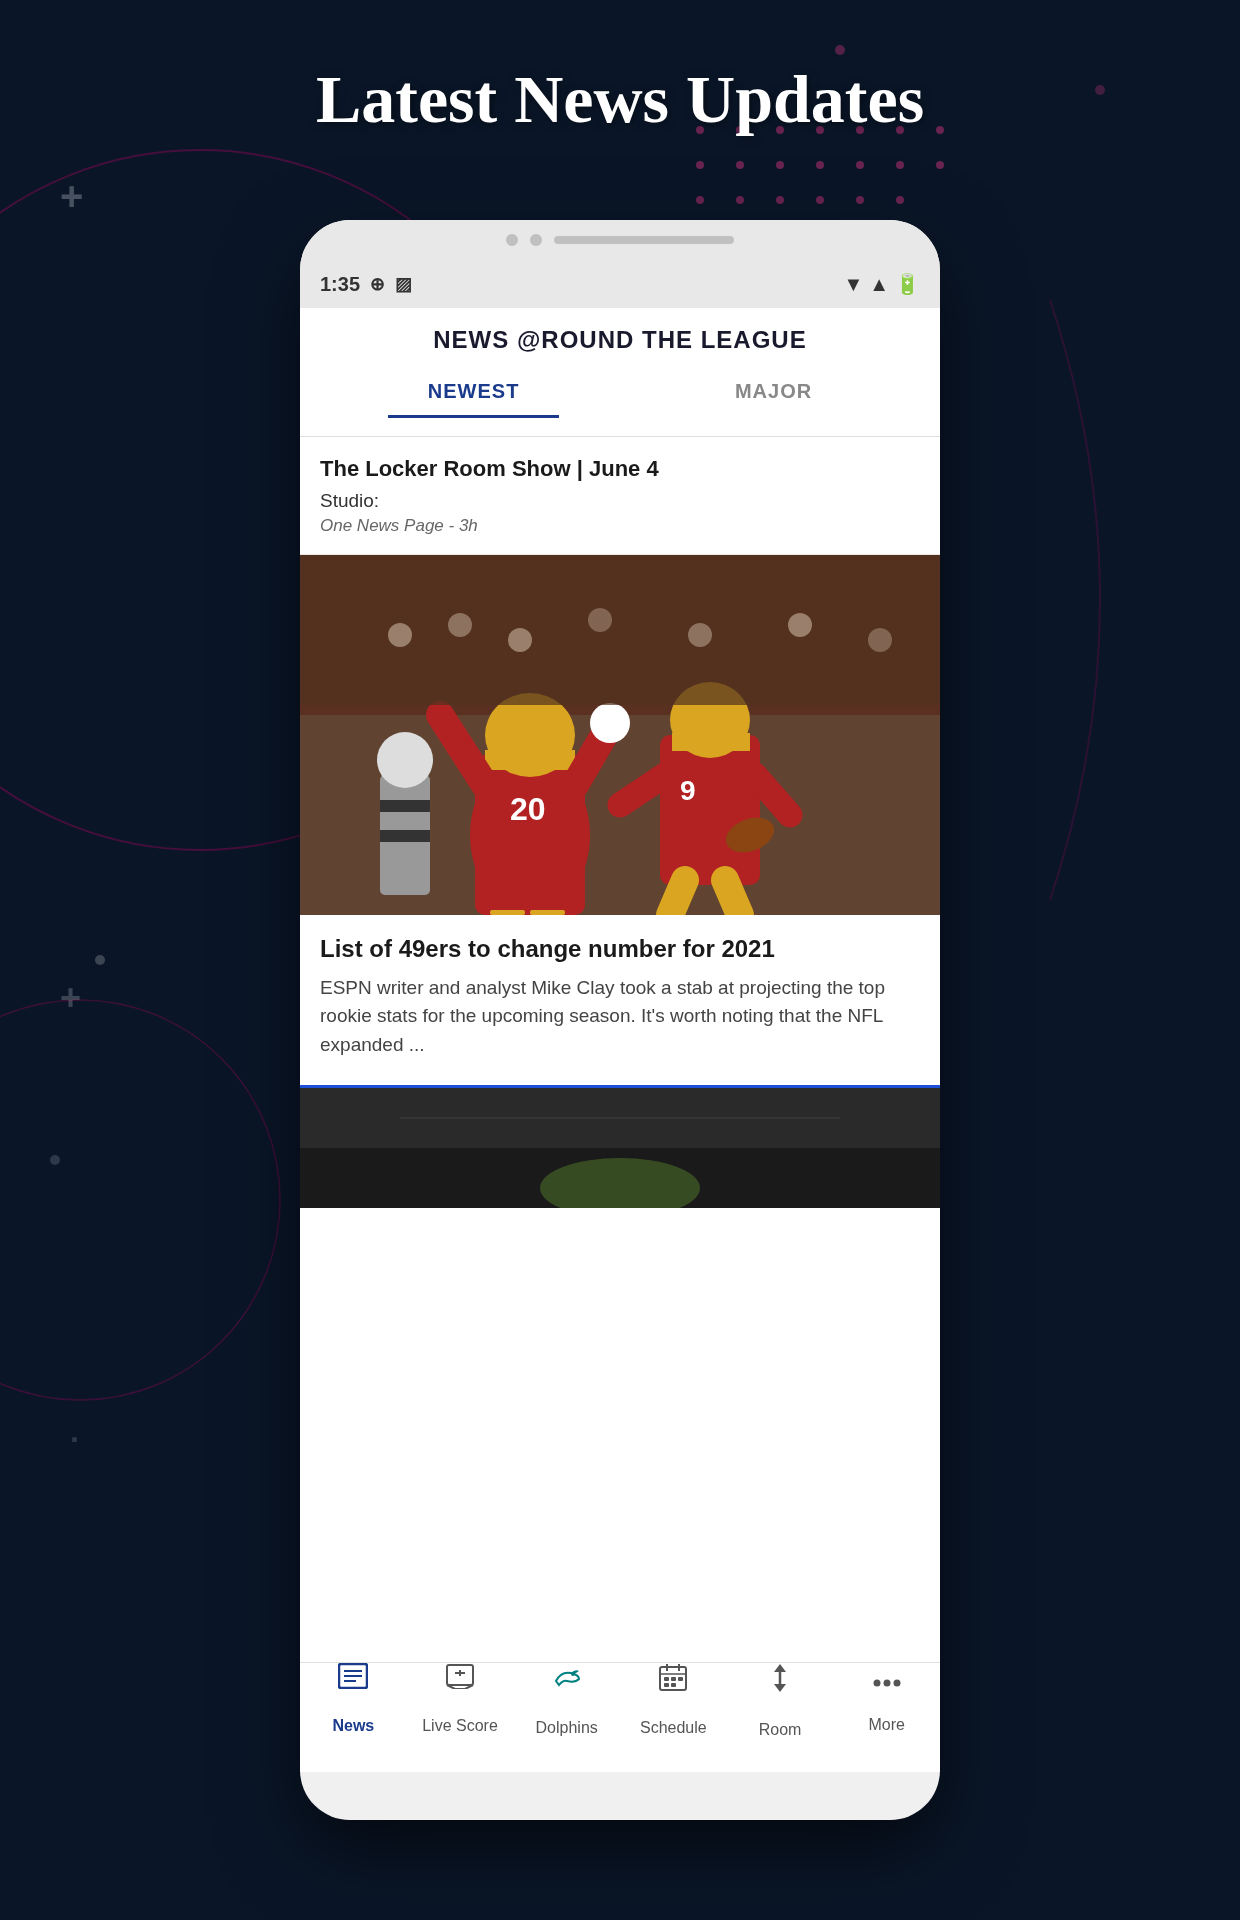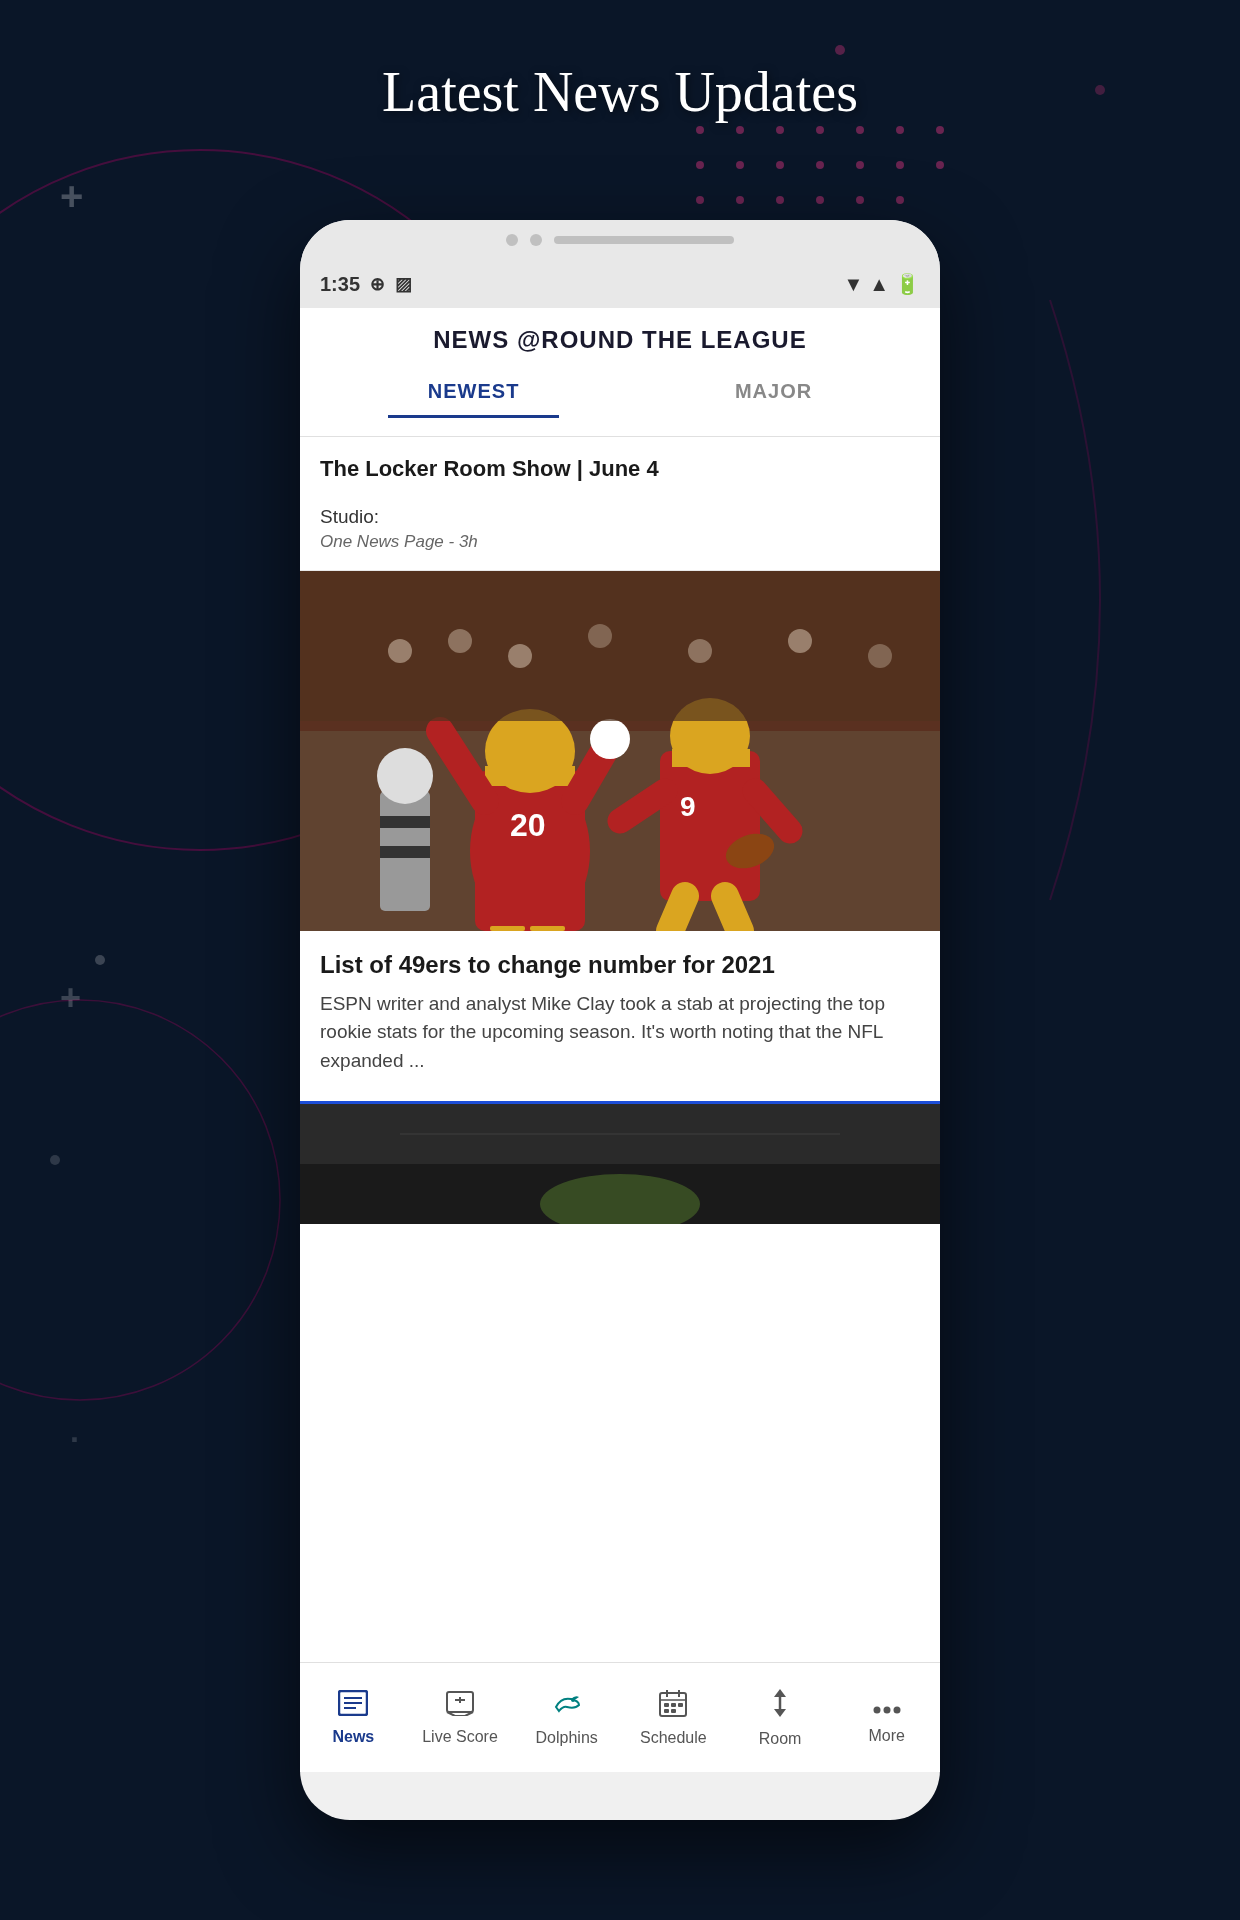--- a/index.html
+++ b/index.html
@@ -19,22 +19,22 @@
       width: 100%; height: 100%;
       pointer-events: none;
     }
 
     .page-title {
       position: absolute;
       top: 60px;
       left: 0; right: 0;
       text-align: center;
       font-family: Georgia, 'Times New Roman', serif;
-      font-size: 56px;
-      font-weight: normal;
+      font-size: 68px;
+      font-weight: bold;
       color: #ffffff;
       text-shadow: 2px 2px 8px rgba(0,0,0,0.5);
       z-index: 10;
     }
 
     
     .phone-container {
       position: absolute;
       top: 220px;
       left: 50%;
@@ -147,21 +147,21 @@
 
     .news-item-text {
       padding: 18px 20px;
       border-bottom: 1px solid #e8e8e8;
     }
 
     .news-title {
       font-size: 22px;
       font-weight: bold;
       color: #1a1a1a;
-      margin-bottom: 22px;
+      margin-bottom: 6px;
       line-height: 1.3;
     }
 
     .news-subtitle {
       font-size: 19px;
       color: #333;
       margin-bottom: 4px;
     }
 
     .news-source {
@@ -225,22 +225,21 @@
       border-top: 1px solid #e0e0e0;
       display: flex;
       align-items: stretch;
     }
 
     .nav-item {
       flex: 1;
       display: flex;
       flex-direction: column;
       align-items: center;
-      justify-content: center;
-      gap: 5px;
+      gap: 21px;
       cursor: pointer;
     }
 
     .nav-item.active .nav-label {
       color: #1a3a8c;
     }
 
     .nav-icon {
       font-size: 28px;
       color: #555;

